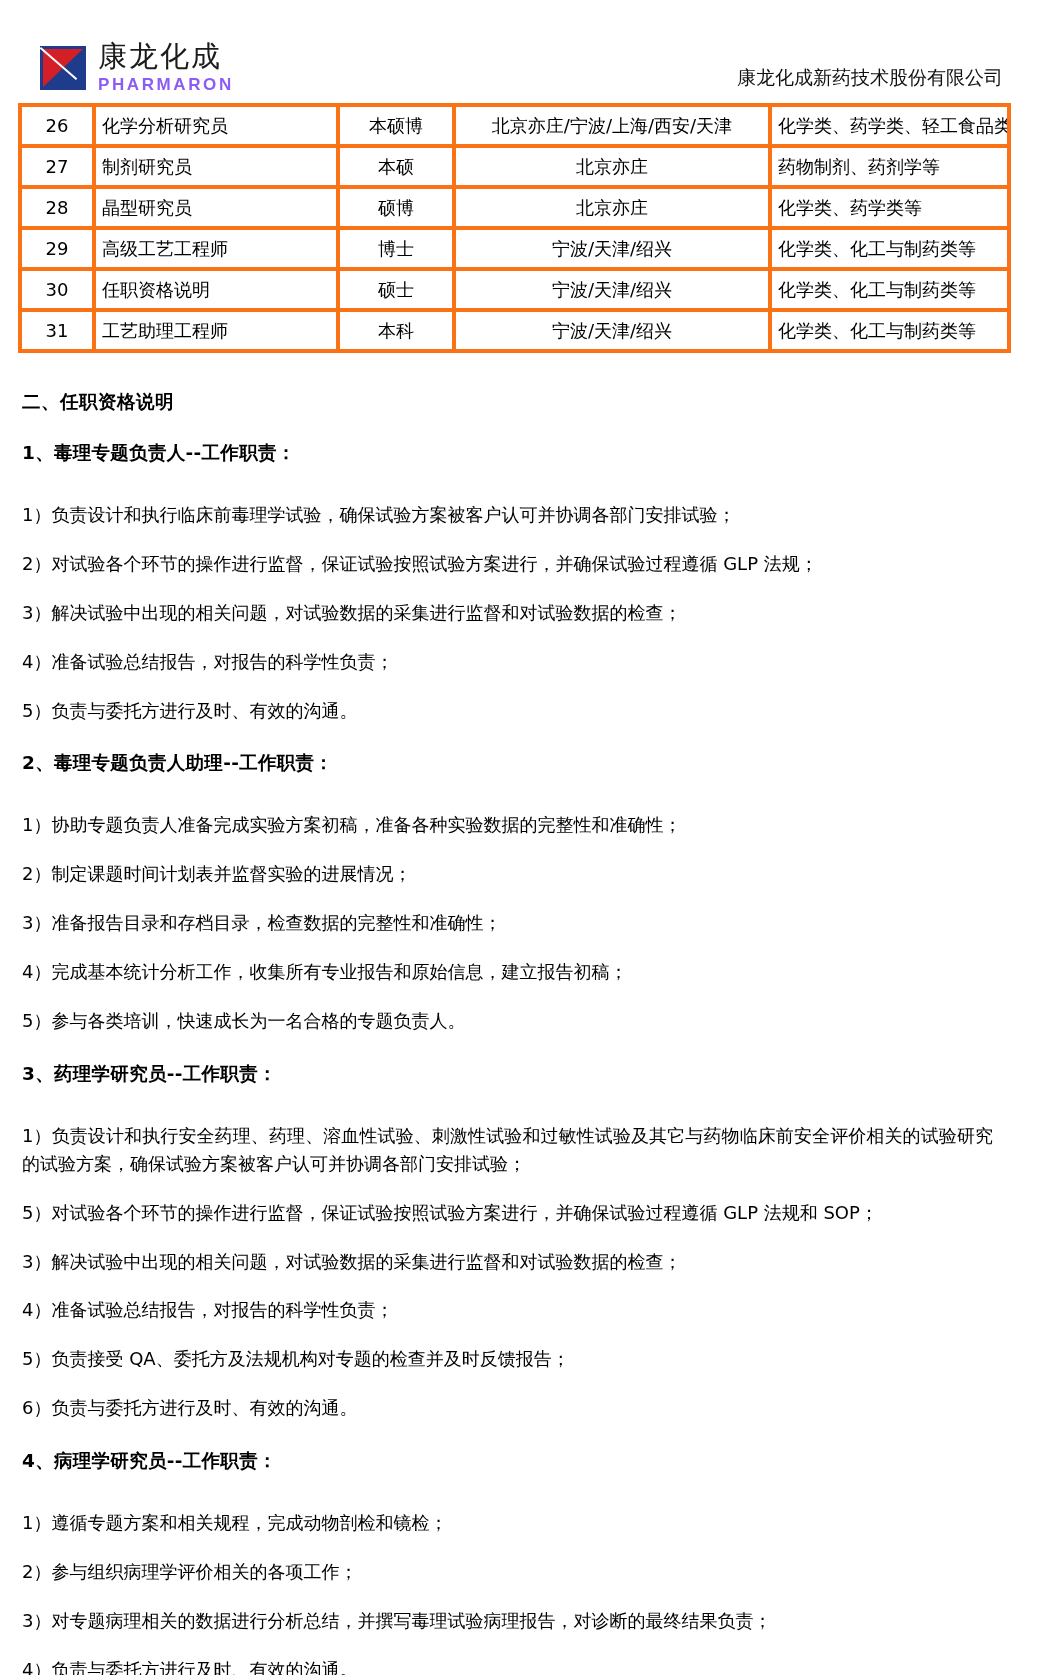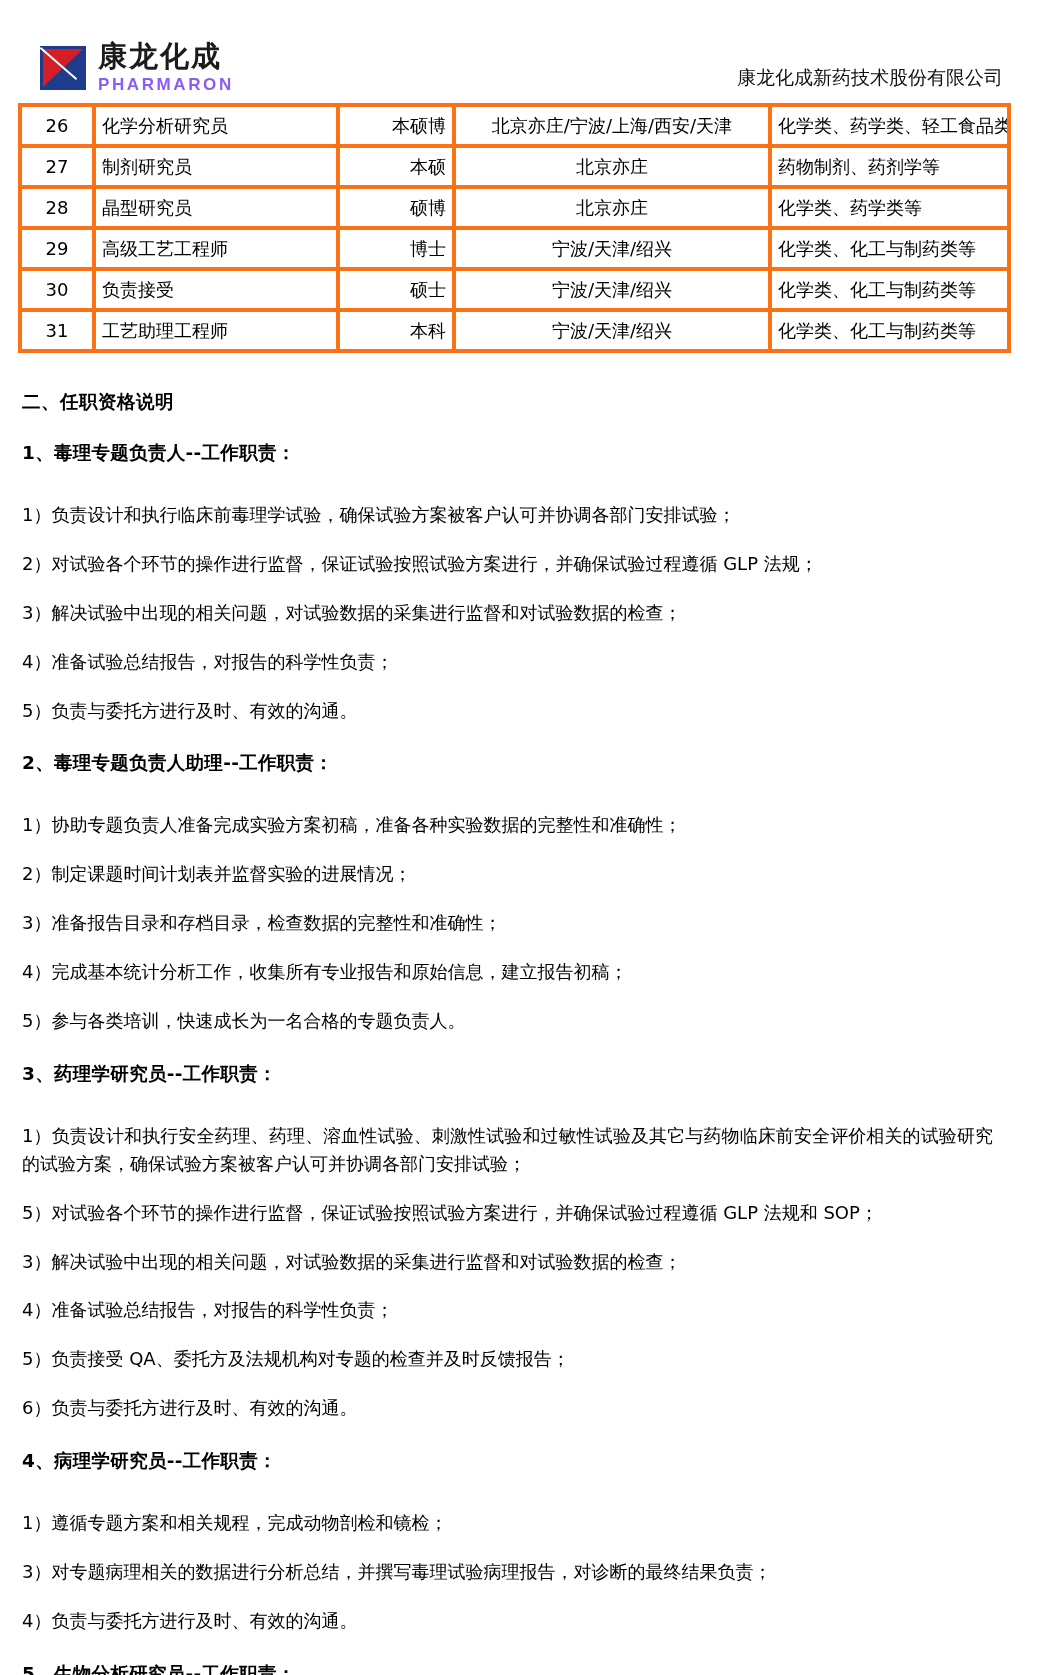--- a/index.html
+++ b/index.html
@@ -60,21 +60,21 @@
     background: #ffffff;
     transform: rotate(41deg);
     transform-origin: left top;
   }
   .logo-text {
     line-height: 1;
   }
   .logo-cn {
     font-family: "DejaVu Sans", sans-serif;
     font-size: 29px;
-    font-weight: bold;
+    font-weight: normal;
     letter-spacing: 2px;
     color: #1b1b1b;
   }
   .logo-en {
     margin-top: 5px;
     font-size: 17px;
     font-weight: bold;
     letter-spacing: 2.6px;
     color: #8b5cf6;
   }
@@ -97,21 +97,21 @@
     height: 37px;
     font-size: 18px;
     font-family: "DejaVu Sans", sans-serif;
     padding: 0 6px;
     color: #000;
     white-space: nowrap;
     overflow: hidden;
   }
   td.c-no { width: 58px; text-align: center; }
   td.c-title { width: 228px; text-align: left; padding-left: 16px; }
-  td.c-degree { width: 100px; text-align: right; margin-left: 30px; }
+  td.c-degree { width: 100px; text-align: center; margin-left: 30px; }
   td.c-loc { width: 300px; text-align: center; }
   td.c-major { text-align: left; padding-left: 14px; }
 
   
   .section-title {
     font-size: 18.5px;
     font-weight: bold;
     font-family: "DejaVu Sans", sans-serif;
     margin: 36px 0 0 4px;
     letter-spacing: 0.5px;
@@ -178,21 +178,21 @@
       </tr>
       <tr>
         <td class="c-no">29</td>
         <td class="c-title">高级工艺工程师</td>
         <td class="c-degree">博士</td>
         <td class="c-loc">宁波/天津/绍兴</td>
         <td class="c-major">化学类、化工与制药类等</td>
       </tr>
       <tr>
         <td class="c-no">30</td>
-        <td class="c-title">负责接受</td>
+        <td class="c-title">任职资格说明</td>
         <td class="c-degree">硕士</td>
         <td class="c-loc">宁波/天津/绍兴</td>
         <td class="c-major">化学类、化工与制药类等</td>
       </tr>
       <tr>
         <td class="c-no">31</td>
         <td class="c-title">工艺助理工程师</td>
         <td class="c-degree">本科</td>
         <td class="c-loc">宁波/天津/绍兴</td>
         <td class="c-major">化学类、化工与制药类等</td>
@@ -219,18 +219,19 @@
   <div class="job-heading">3、药理学研究员--工作职责：</div>
   <div class="para first-after-heading">1）负责设计和执行安全药理、药理、溶血性试验、刺激性试验和过敏性试验及其它与药物临床前安全评价相关的试验研究的试验方案，确保试验方案被客户认可并协调各部门安排试验；</div>
   <div class="para">5）对试验各个环节的操作进行监督，保证试验按照试验方案进行，并确保试验过程遵循 GLP 法规和 SOP；</div>
   <div class="para">3）解决试验中出现的相关问题，对试验数据的采集进行监督和对试验数据的检查；</div>
   <div class="para">4）准备试验总结报告，对报告的科学性负责；</div>
   <div class="para">5）负责接受 QA、委托方及法规机构对专题的检查并及时反馈报告；</div>
   <div class="para">6）负责与委托方进行及时、有效的沟通。</div>
 
   <div class="job-heading">4、病理学研究员--工作职责：</div>
   <div class="para first-after-heading">1）遵循专题方案和相关规程，完成动物剖检和镜检；</div>
+  <div class="para">2）参与组织病理学评价相关的各项工作；</div>
   <div class="para">3）对专题病理相关的数据进行分析总结，并撰写毒理试验病理报告，对诊断的最终结果负责；</div>
   <div class="para">4）负责与委托方进行及时、有效的沟通。</div>
 
   <div class="job-heading">5、生物分析研究员--工作职责：</div>
 
 </div>
 
 </body></html>

